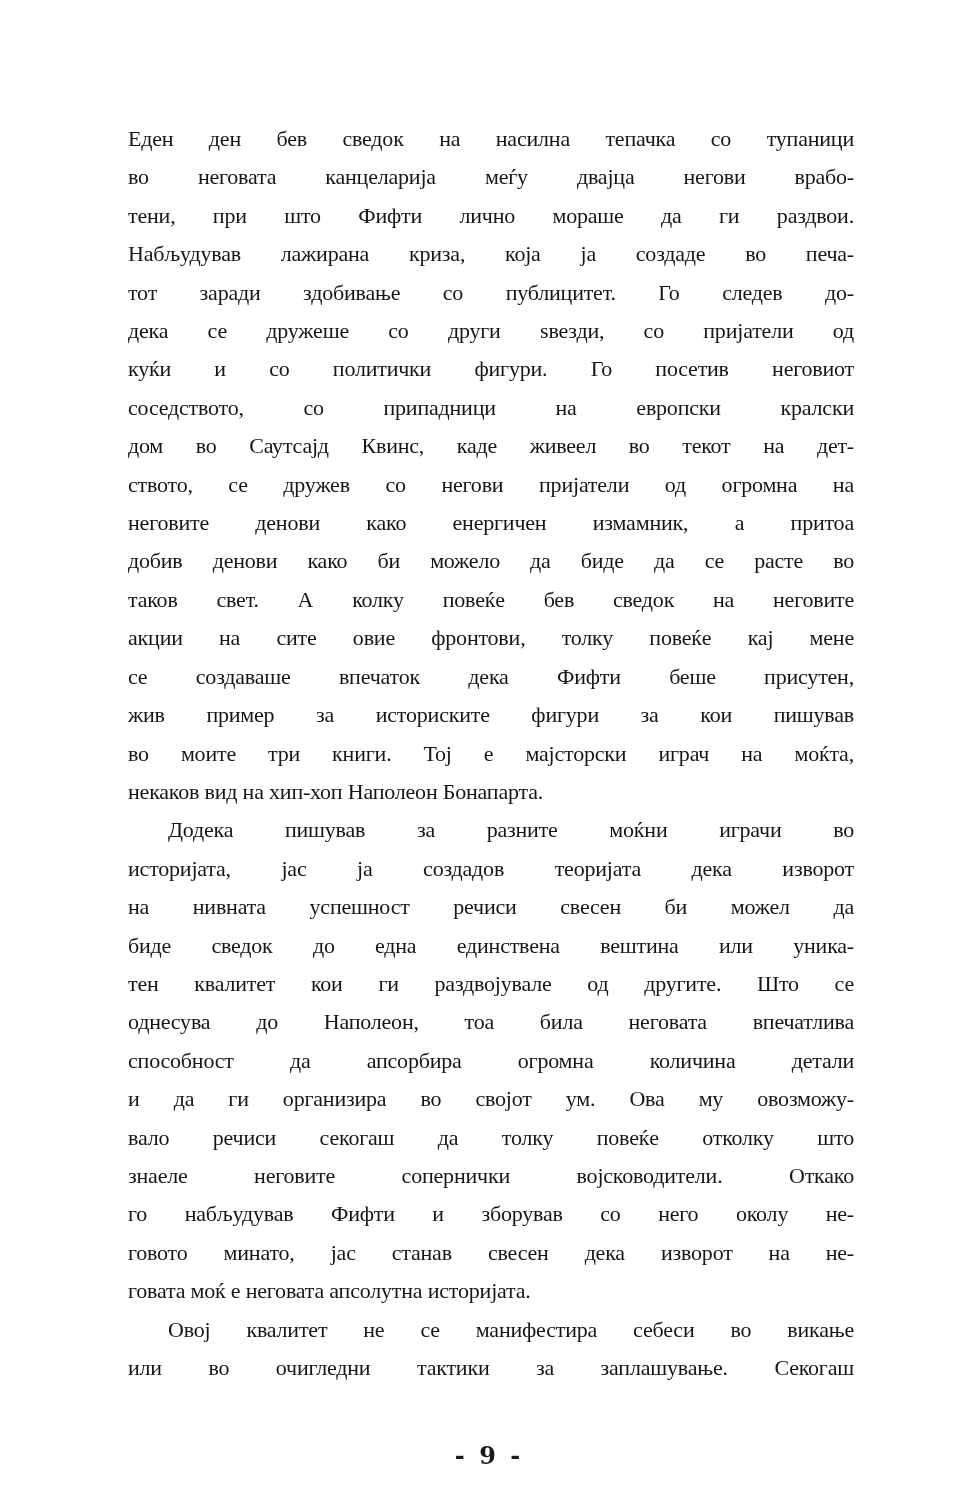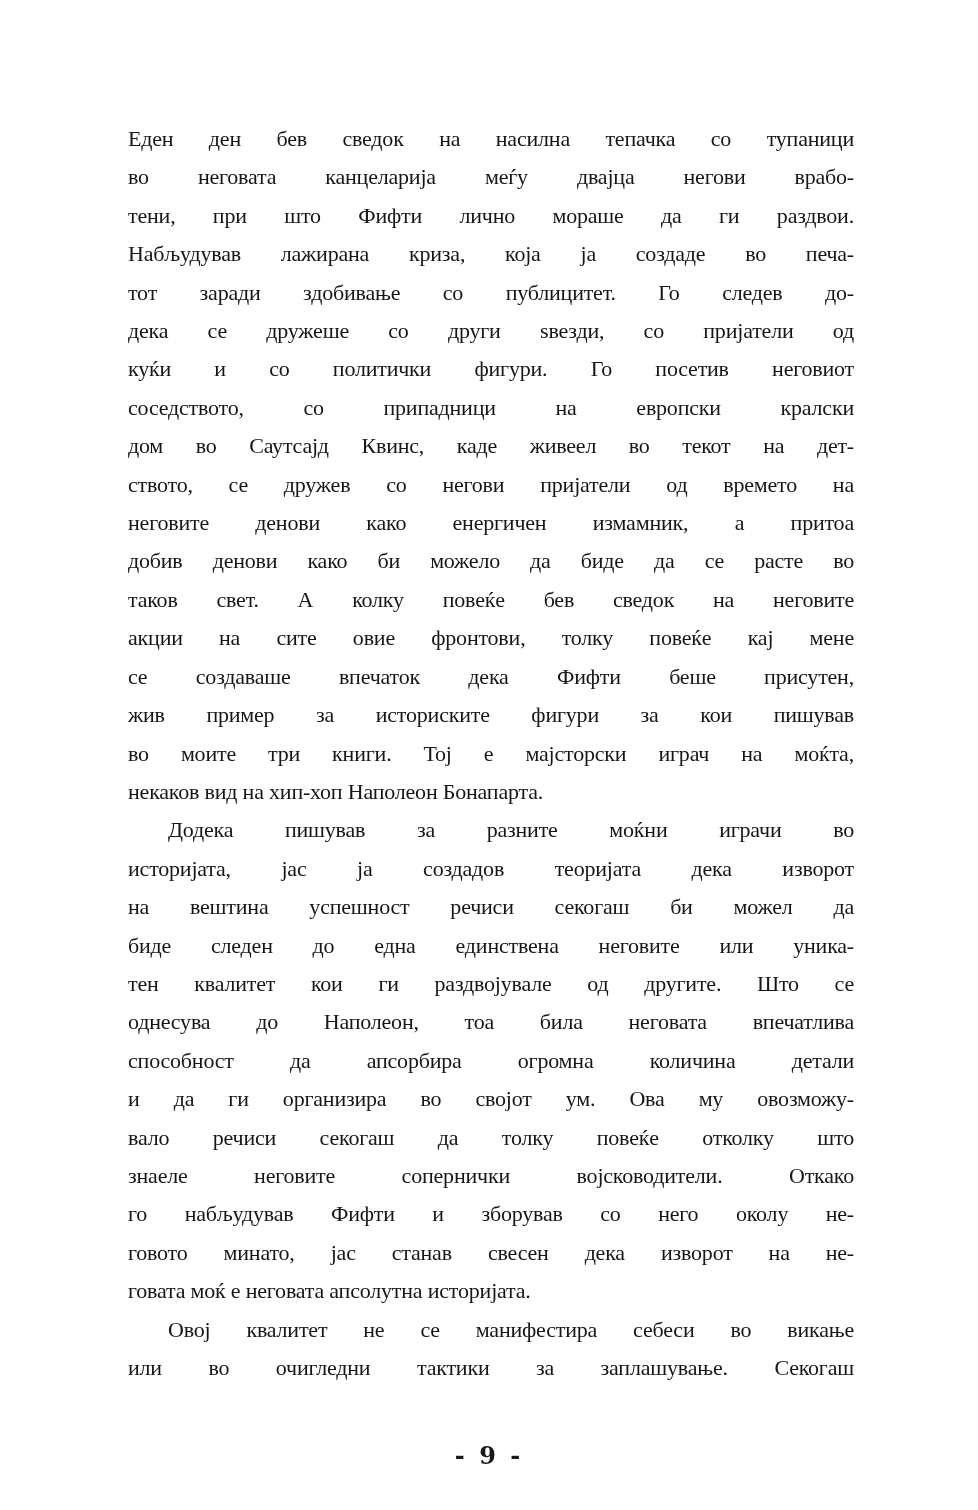--- a/index.html
+++ b/index.html
@@ -64,33 +64,33 @@
   <div class="text-block" id="text-block">
       <div class="line">Еден ден бев сведок на насилна тепачка со тупаници</div>
       <div class="line">во неговата канцеларија меѓу двајца негови врабо-</div>
       <div class="line">тени, при што Фифти лично мораше да ги раздвои.</div>
       <div class="line">Набљудував лажирана криза, која ја создаде во печа-</div>
       <div class="line">тот заради здобивање со публицитет. Го следев до-</div>
       <div class="line">дека се дружеше со други ѕвезди, со пријатели од</div>
       <div class="line">куќи и со политички фигури. Го посетив неговиот</div>
       <div class="line">соседството, со припадници на европски кралски</div>
       <div class="line">дом во Саутсајд Квинс, каде живеел во текот на дет-</div>
-      <div class="line">ството, се дружев со негови пријатели од времето на</div>
+      <div class="line">ството, се дружев со негови пријатели од огромна на</div>
       <div class="line">неговите денови како енергичен измамник, а притоа</div>
       <div class="line">добив денови како би можело да биде да се расте во</div>
       <div class="line">таков свет. А колку повеќе бев сведок на неговите</div>
       <div class="line">акции на сите овие фронтови, толку повеќе кај мене</div>
       <div class="line">се создаваше впечаток дека Фифти беше присутен,</div>
       <div class="line">жив пример за историските фигури за кои пишував</div>
       <div class="line">во моите три книги. Тој е мајсторски играч на моќта,</div>
       <div class="line no-justify-last">некаков вид на хип-хоп Наполеон Бонапарта.</div>
       <div class="line indent">Додека пишував за разните моќни играчи во</div>
       <div class="line">историјата, јас ја создадов теоријата дека изворот</div>
-      <div class="line">на вештина успешност речиси секогаш би можел да</div>
-      <div class="line">биде следен до една единствена неговите или уника-</div>
+      <div class="line">на нивната успешност речиси свесен би можел да</div>
+      <div class="line">биде сведок до една единствена вештина или уника-</div>
       <div class="line">тен квалитет кои ги раздвојувале од другите. Што се</div>
       <div class="line">однесува до Наполеон, тоа била неговата впечатлива</div>
       <div class="line">способност да апсорбира огромна количина детали</div>
       <div class="line">и да ги организира во својот ум. Ова му овозможу-</div>
       <div class="line">вало речиси секогаш да толку повеќе отколку што</div>
       <div class="line">знаеле неговите сопернички војсководители. Откако</div>
       <div class="line">го набљудував Фифти и зборував со него околу не-</div>
       <div class="line">говото минато, јас станав свесен дека изворот на не-</div>
       <div class="line no-justify-last">говата моќ е неговата апсолутна историјата.</div>
       <div class="line indent">Овој квалитет не се манифестира себеси во викање</div>

